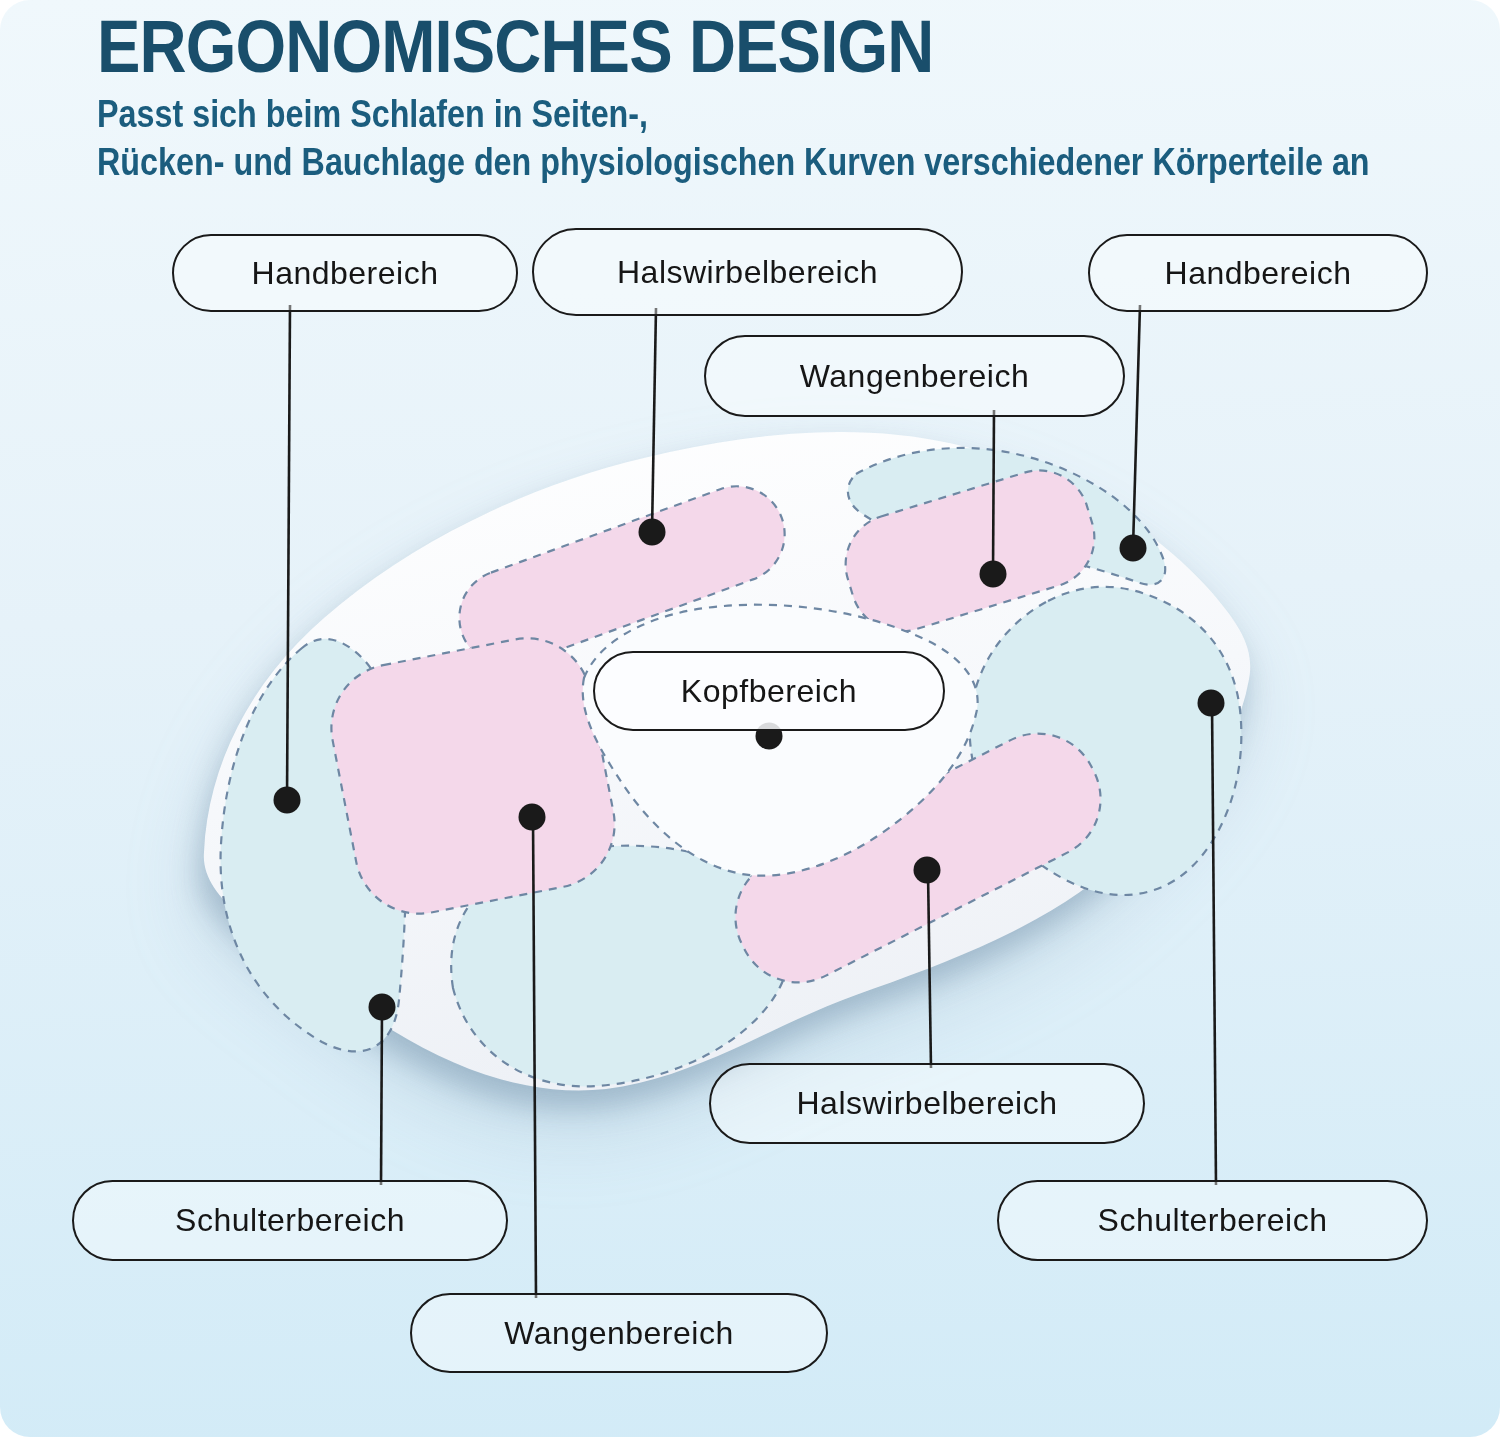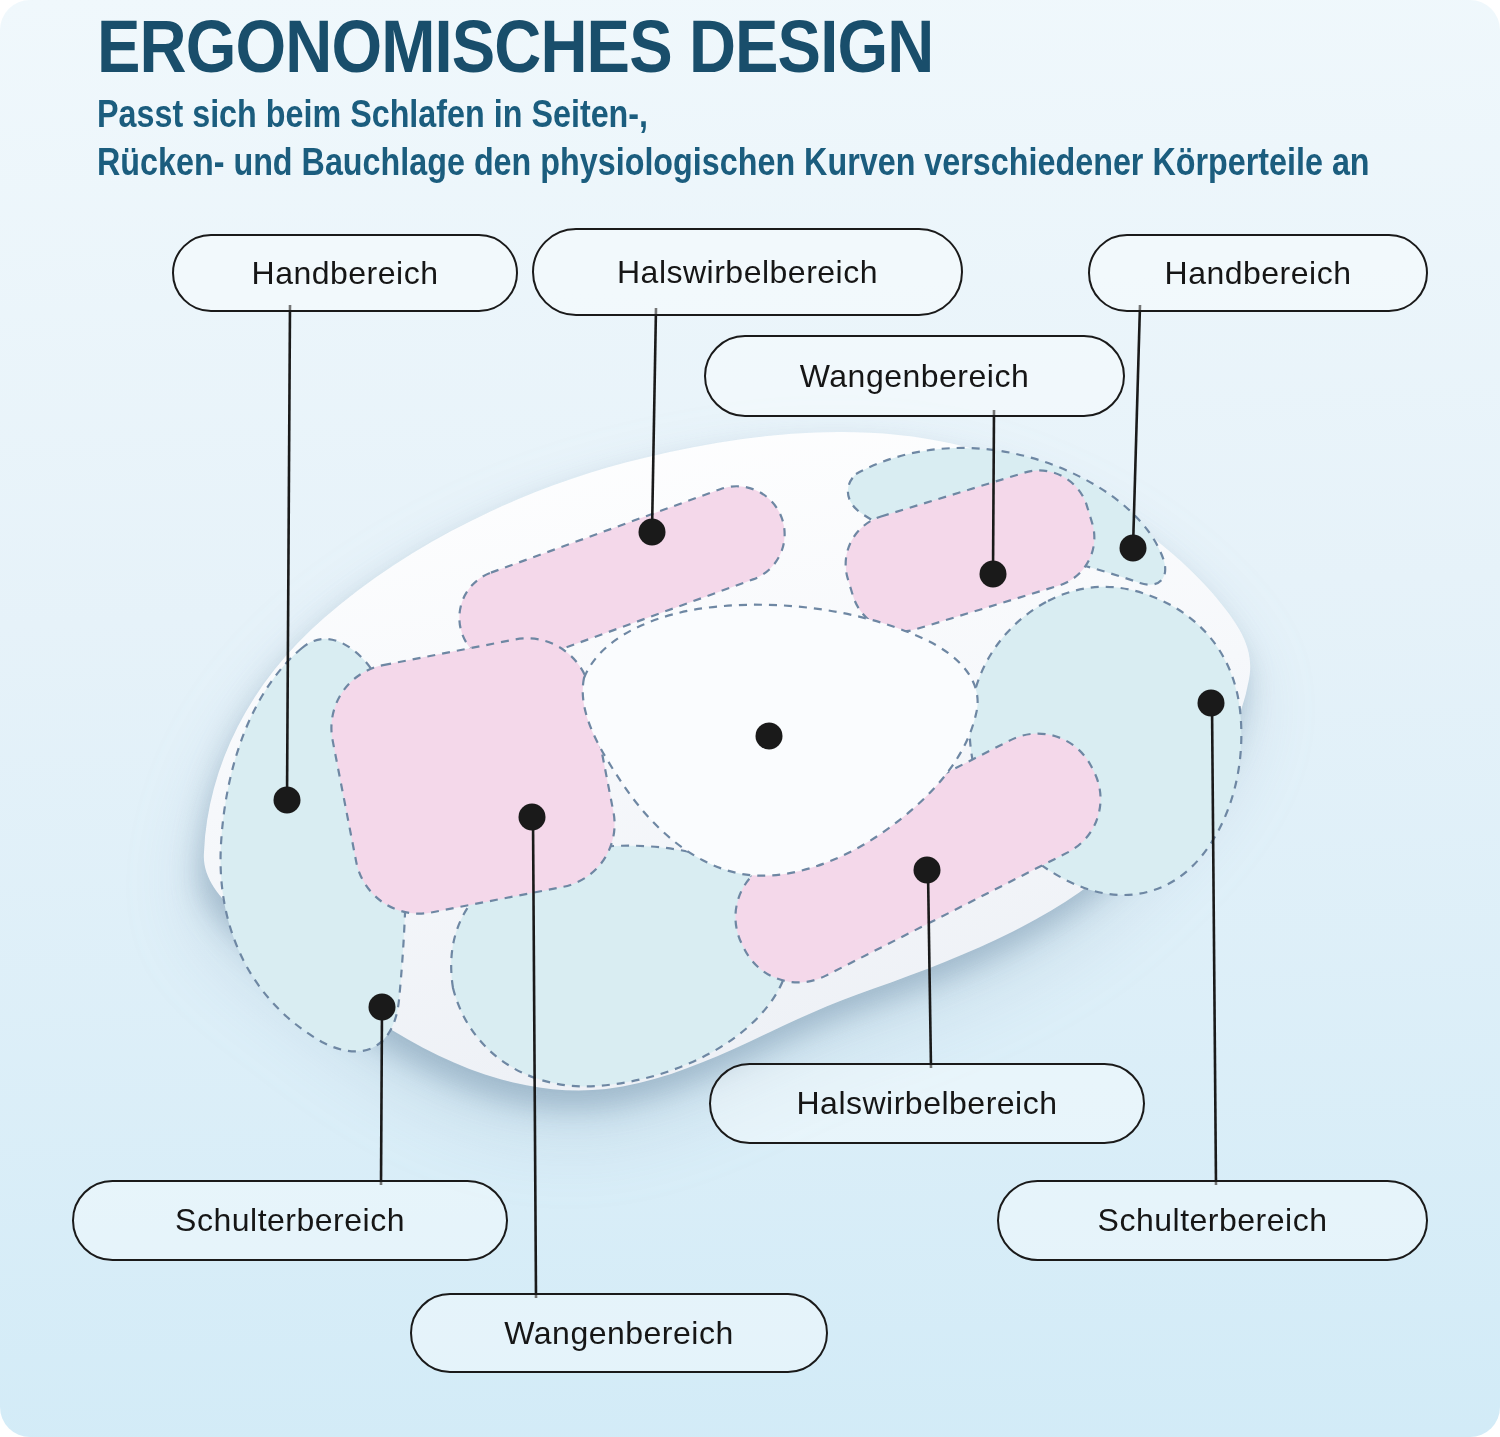--- a/index.html
+++ b/index.html
@@ -145,20 +145,23 @@
   </div>
   <div class="callout c1">
     <span>Halswirbelbereich</span>
   </div>
   <div class="callout c2">
     <span>Handbereich</span>
   </div>
   <div class="callout c3">
     <span>Wangenbereich</span>
   </div>
+  <div class="callout c4">
+    <span>Kopfbereich</span>
+  </div>
   <div class="callout c5">
     <span>Halswirbelbereich</span>
   </div>
   <div class="callout c6">
     <span>Schulterbereich</span>
   </div>
   <div class="callout c7">
     <span>Schulterbereich</span>
   </div>
   <div class="callout c8">

